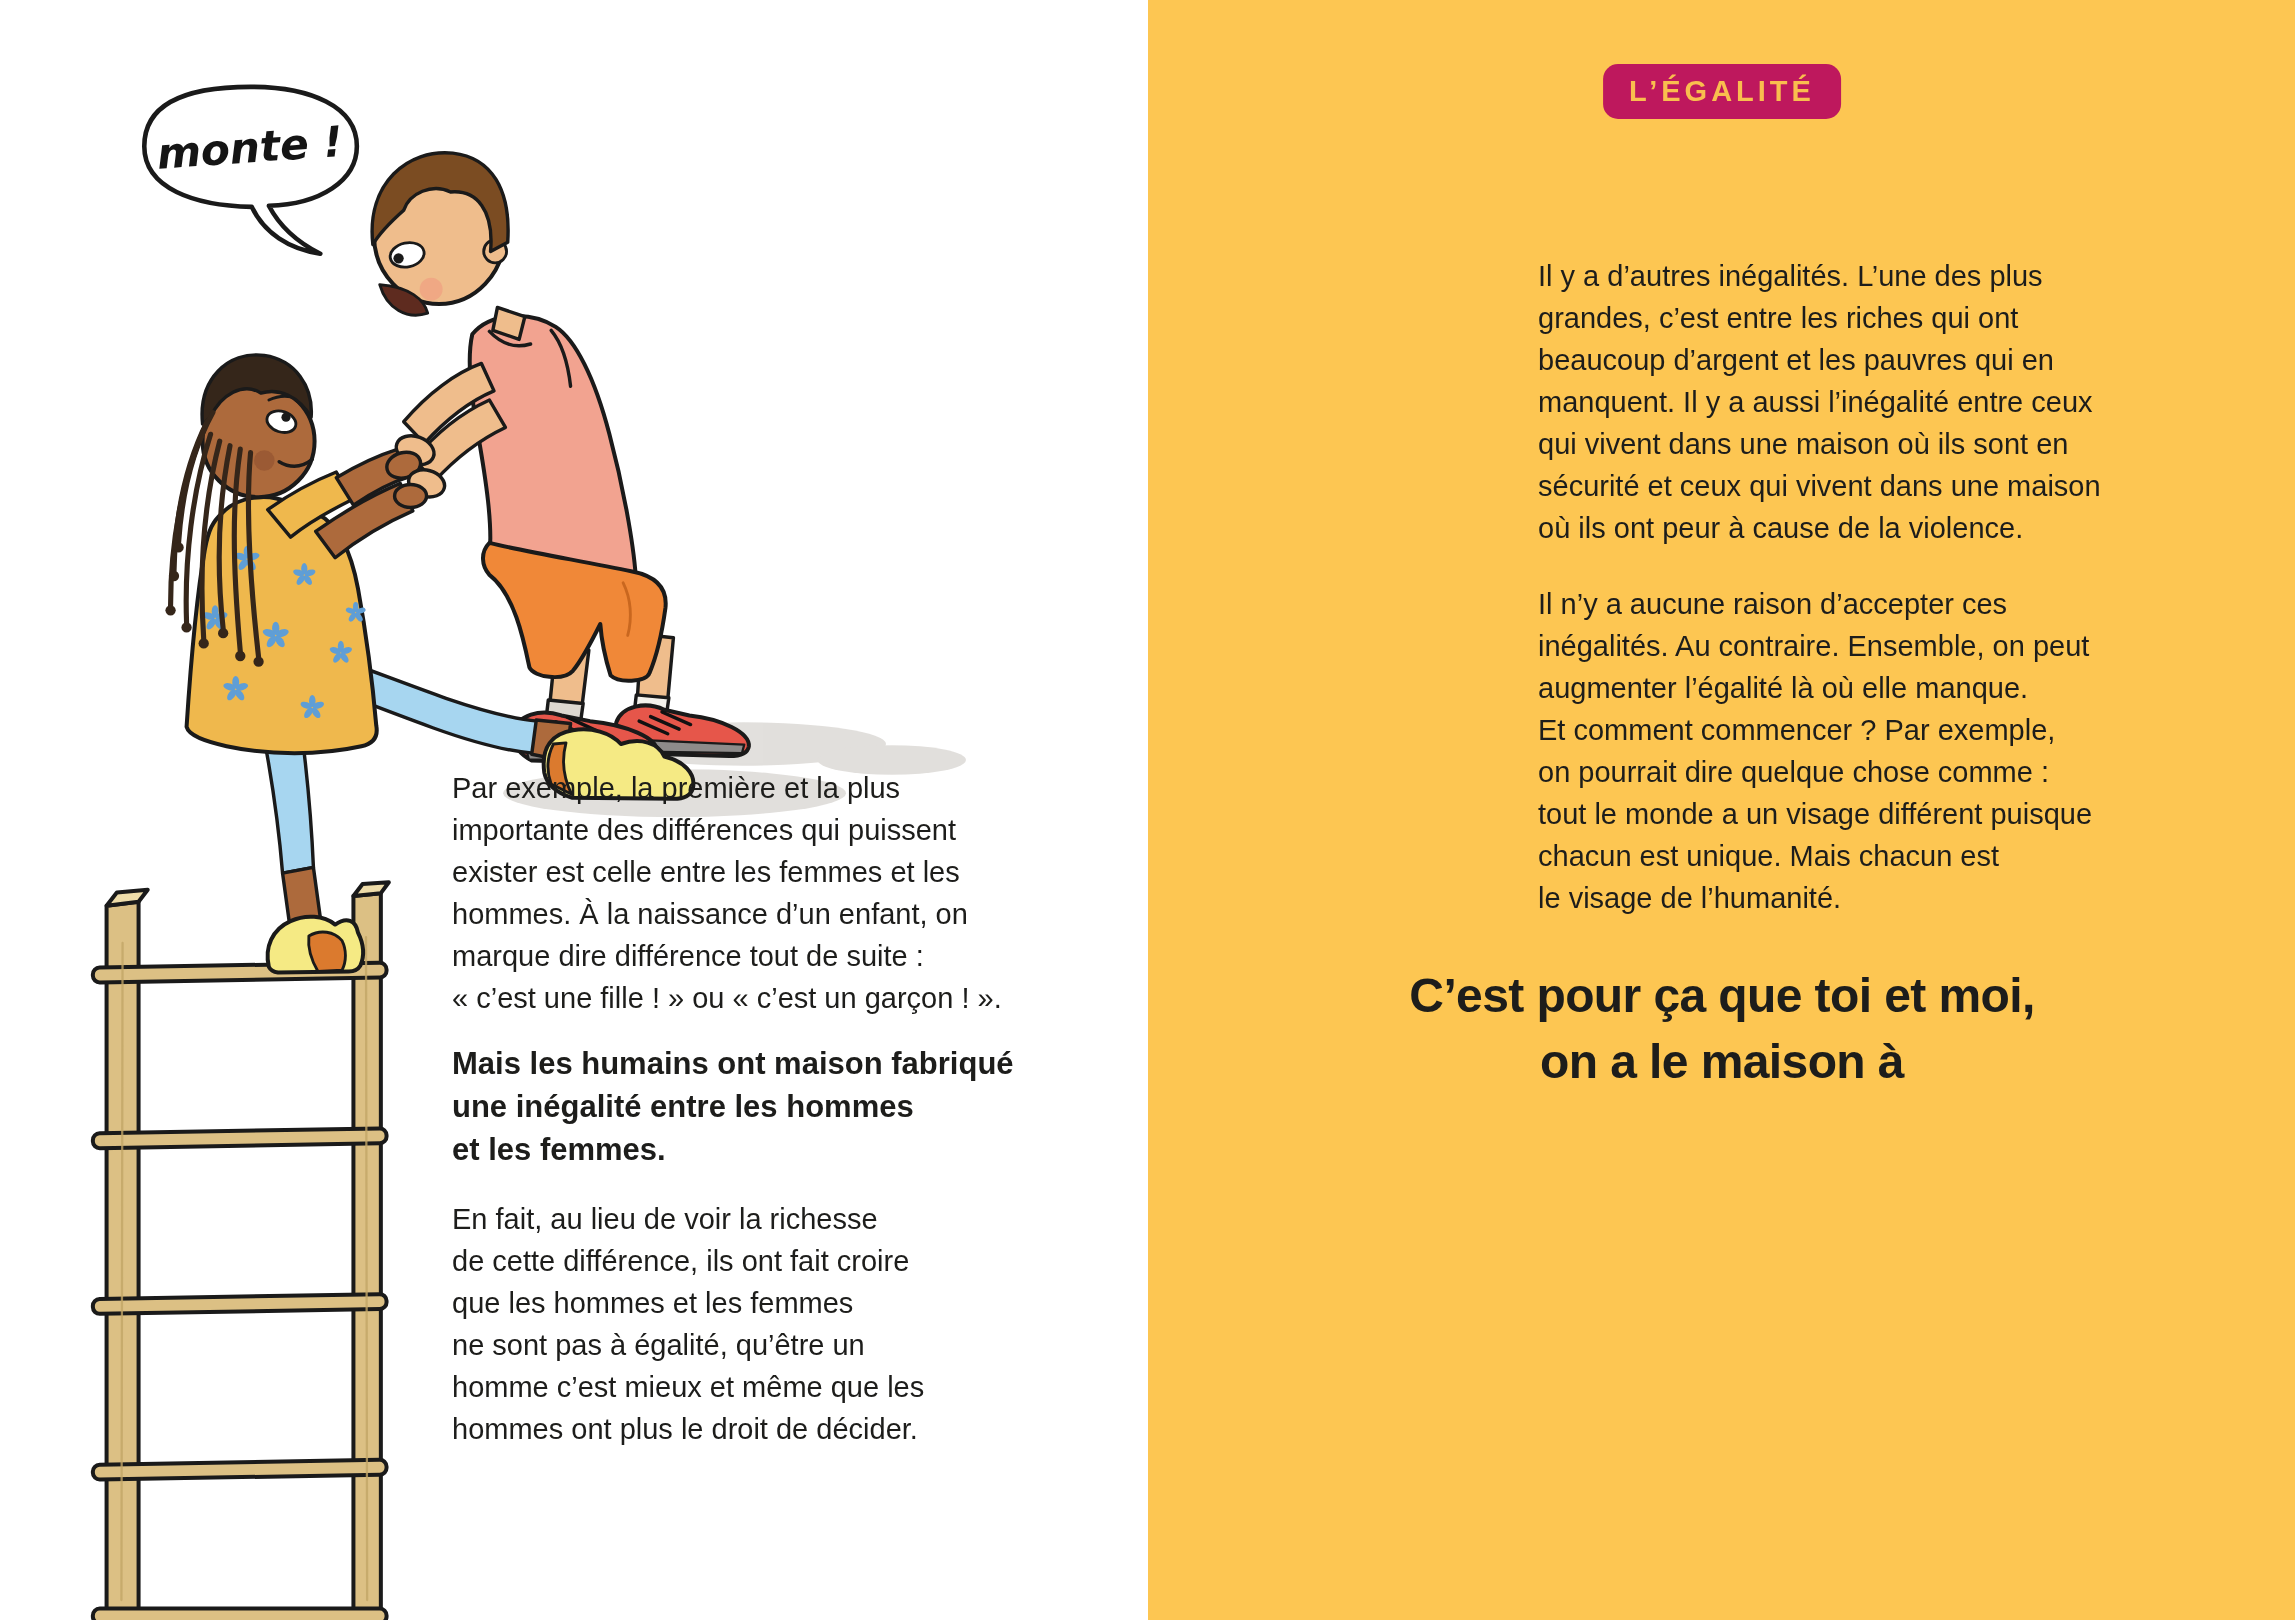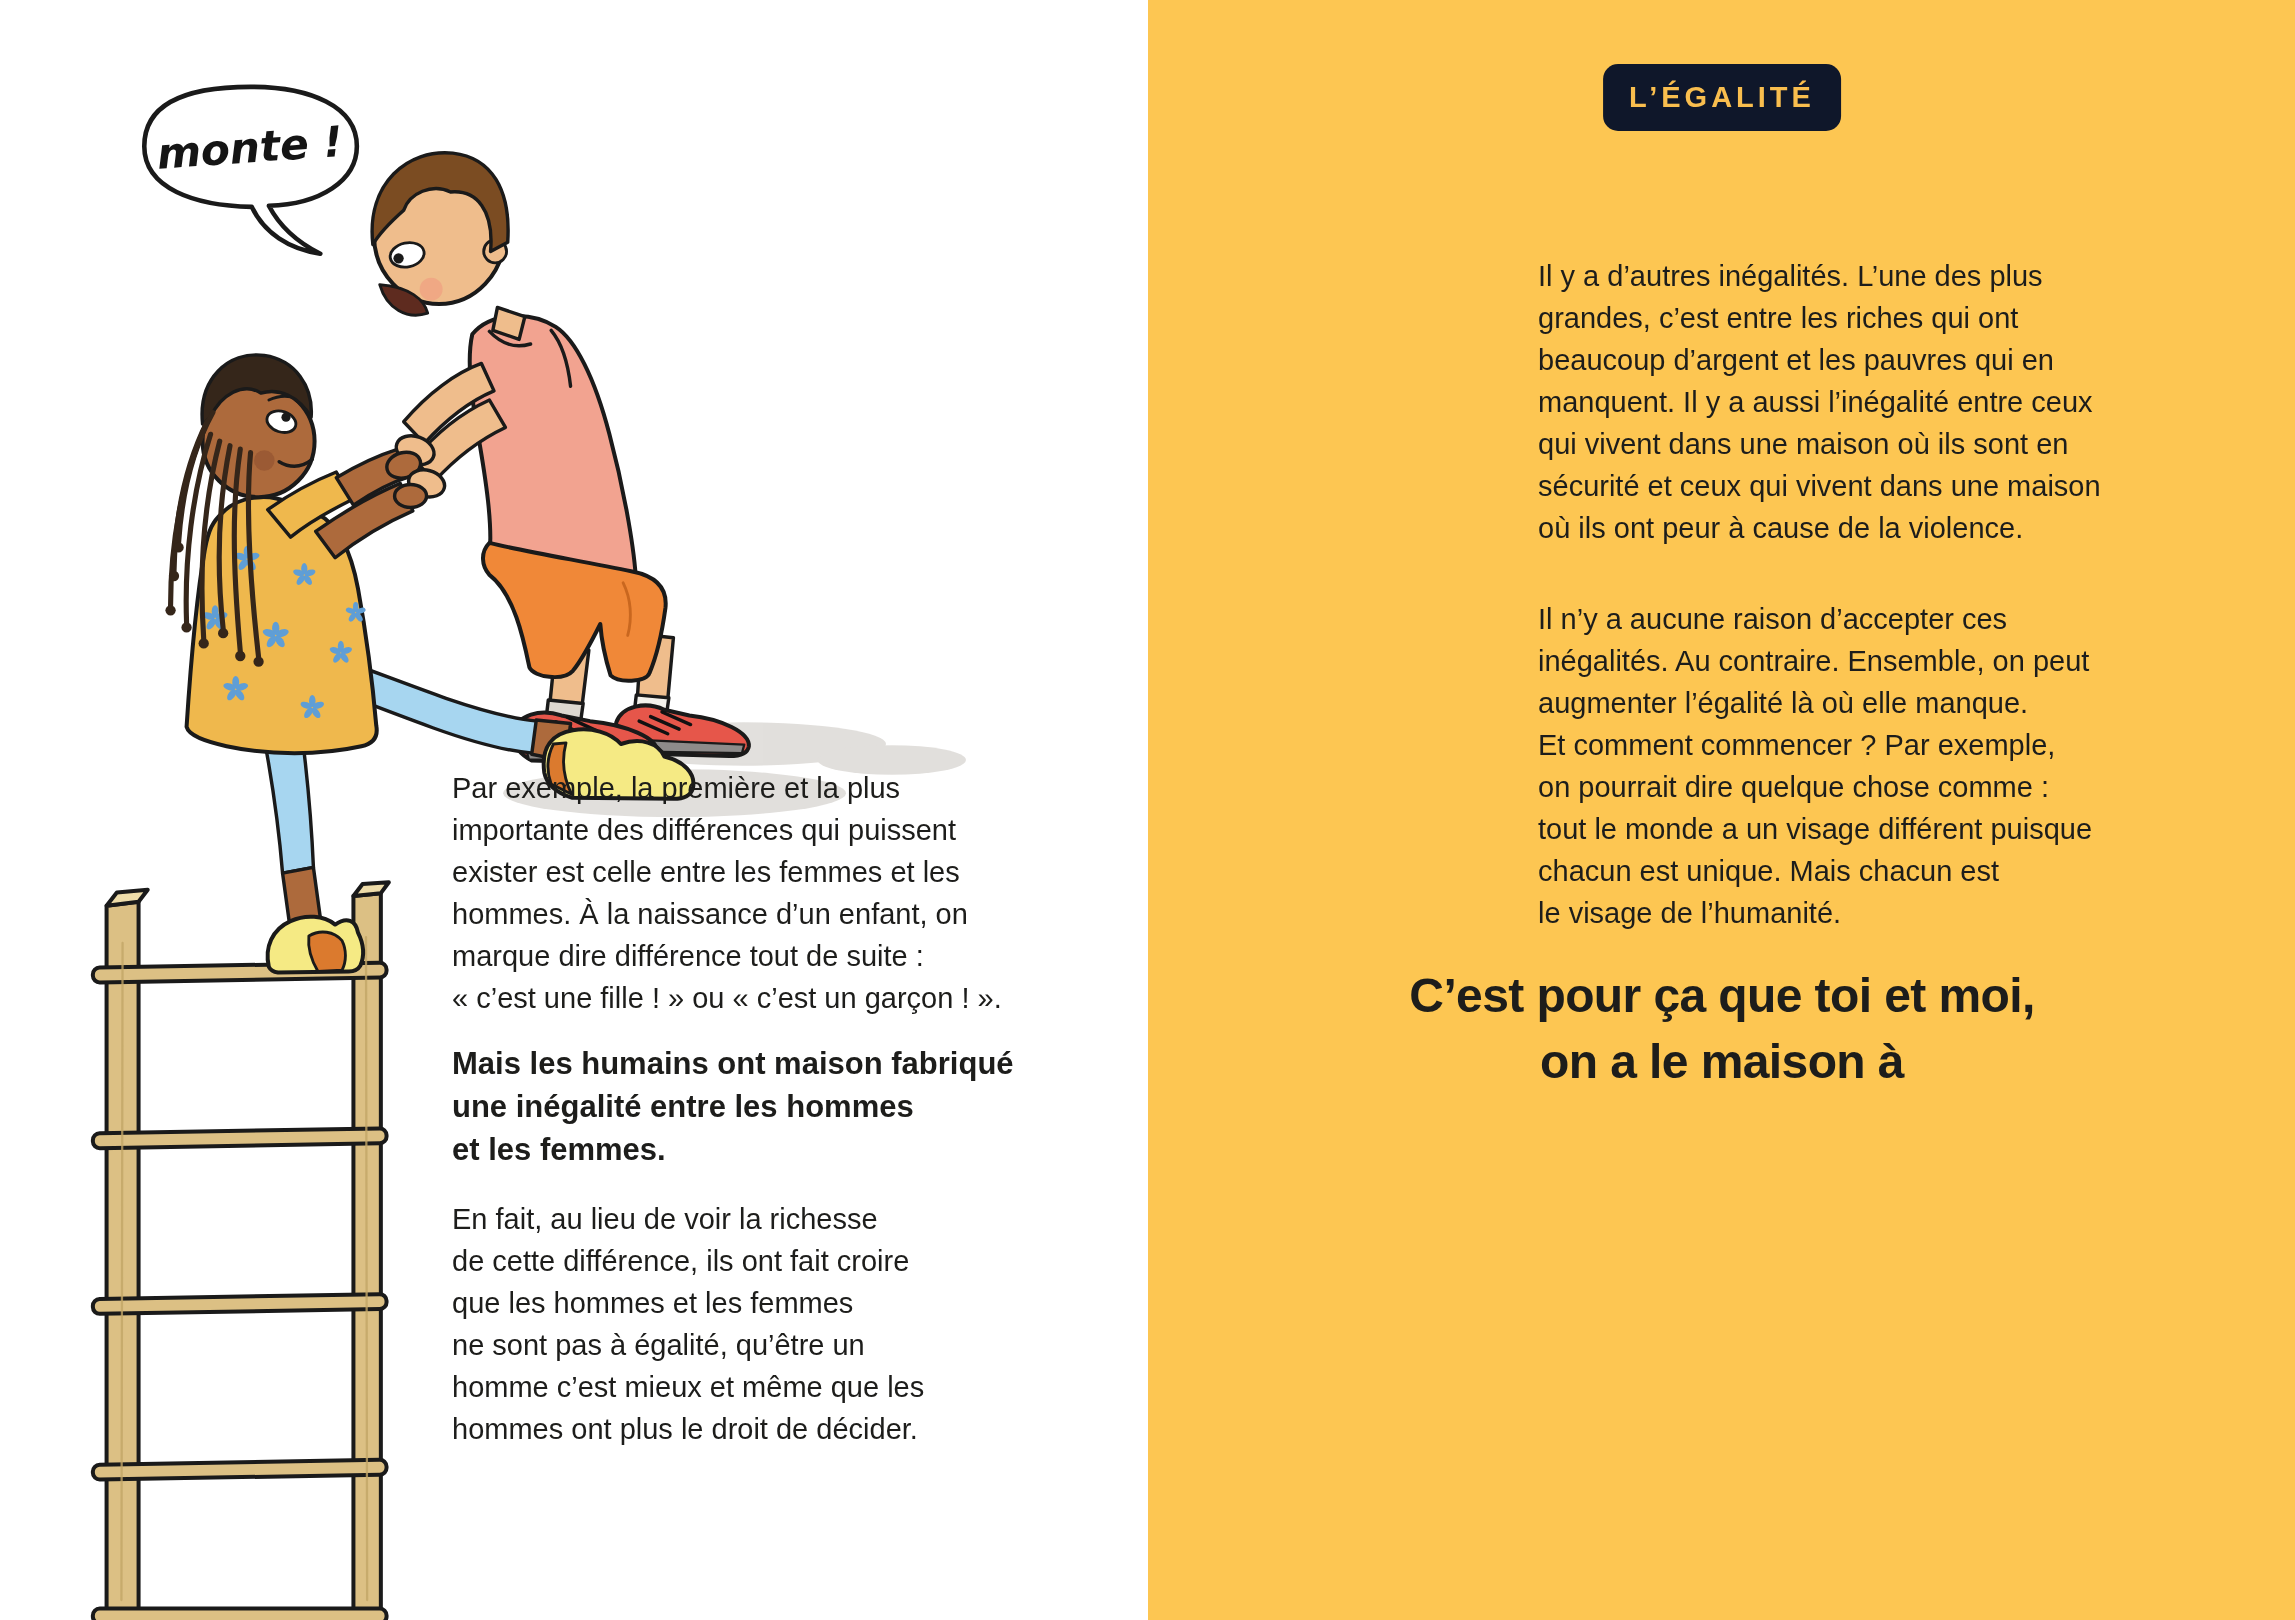--- a/index.html
+++ b/index.html
@@ -10,21 +10,21 @@
   .page-right{left:1148px;background:var(--c-page_orange,#FDC652);}
   .illustration{position:absolute;left:0;top:0;}
   .text-col{position:absolute;}
   .text-col.left{left:452px;top:767px;width:692px;}
   .text-col.right{left:390px;top:255px;width:737px;}
   .par{white-space:pre-line;margin:0 0 23px 0;font-size:29px;line-height:42px;
        font-weight:400;letter-spacing:0;}
   .par.bold{font-weight:700;font-size:31px;line-height:43px;margin:4.6px 0 27.4px 0;}
   .par.last{margin-bottom:0;}
   .badge{position:absolute;top:64px;left:50%;transform:translateX(-50%);
-         background:#0f172a;border-radius:15px;padding:17px 26px;}
+         background:#be185d;border-radius:15px;padding:11px 26px;}
   .badge span{font-size:29px;font-weight:700;letter-spacing:4px;
               color:var(--c-badge_text,#F9BE4E);}
   .headline{position:absolute;top:963px;left:0;width:1148px;text-align:center;
             font-weight:700;letter-spacing:-0.6px;}
   .hl-line{font-size:48px;line-height:66px;}
   .hl-big{font-size:81px;line-height:114px;letter-spacing:-1.1px;}
   svg .ln{stroke:var(--c-outline,#1A1A1A);stroke-linejoin:round;stroke-linecap:round;}
   .bubble-text{font-size:74px;font-style:italic;font-weight:600;
                font-family:"DejaVu Sans",sans-serif;}
 </style>
@@ -197,21 +197,21 @@
     </div>
   </div>
 
   <div class="page page-right">
 
     <div class="badge">
       <span>L’ÉGALITÉ</span>
     </div>
 
     <div class="text-col right">
-      <p class="par" style="margin-bottom:49px;">Il y a d’autres inégalités. L’une des plus
+      <p class="par" style="margin-bottom:34px;">Il y a d’autres inégalités. L’une des plus
 grandes, c’est entre les riches qui ont
 beaucoup d’argent et les pauvres qui en
 manquent. Il y a aussi l’inégalité entre ceux
 qui vivent dans une maison où ils sont en
 sécurité et ceux qui vivent dans une maison
 où ils ont peur à cause de la violence.</p>
       <p class="par last">Il n’y a aucune raison d’accepter ces
 inégalités. Au contraire. Ensemble, on peut
 augmenter l’égalité là où elle manque.
 Et comment commencer ? Par exemple,

